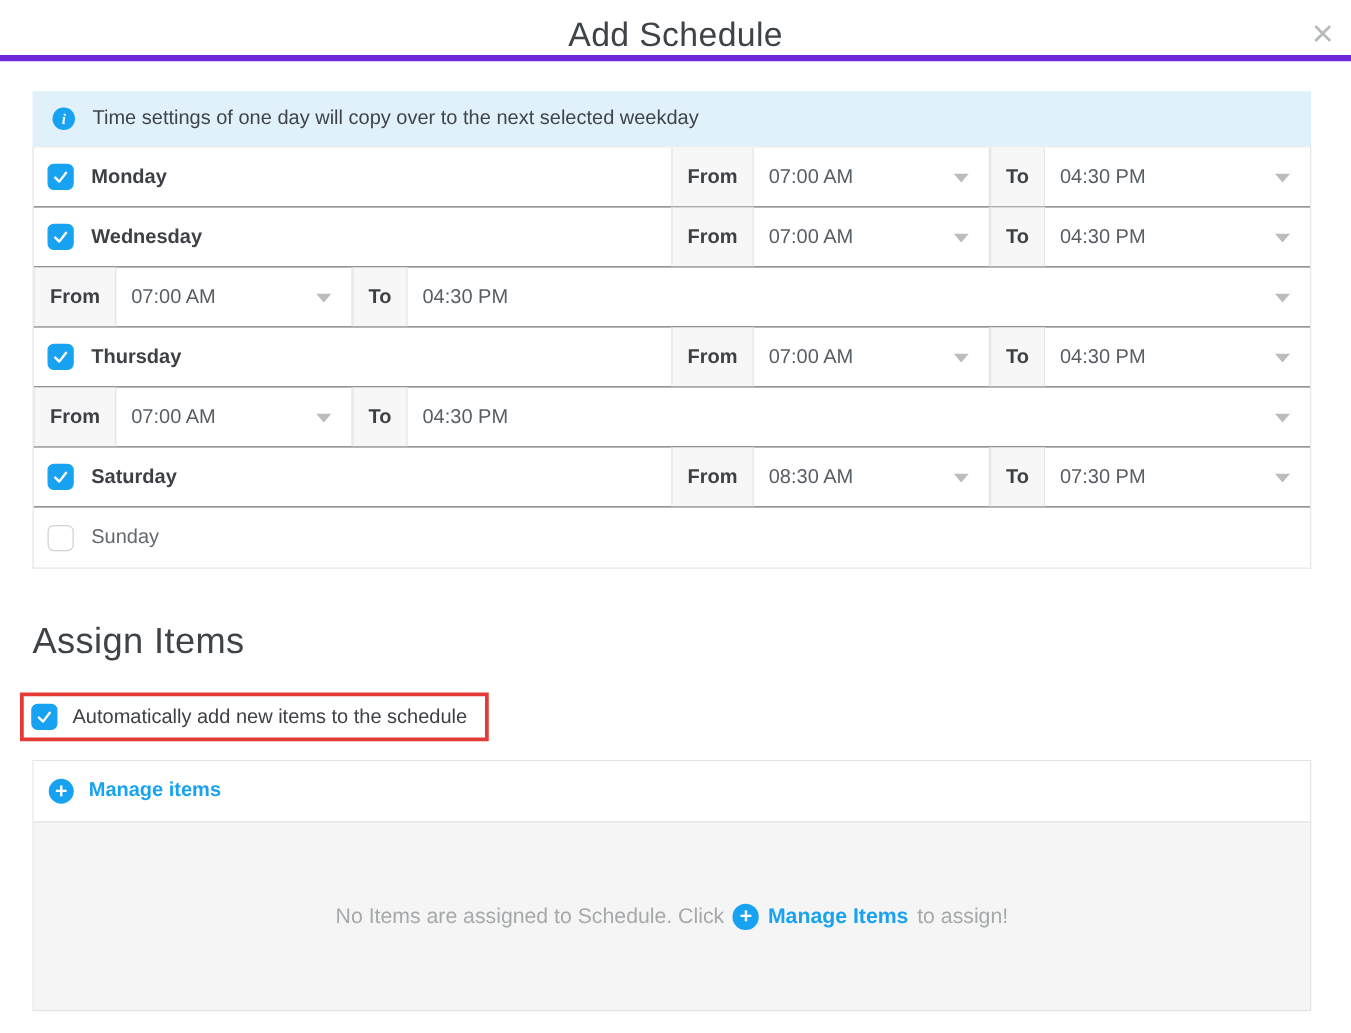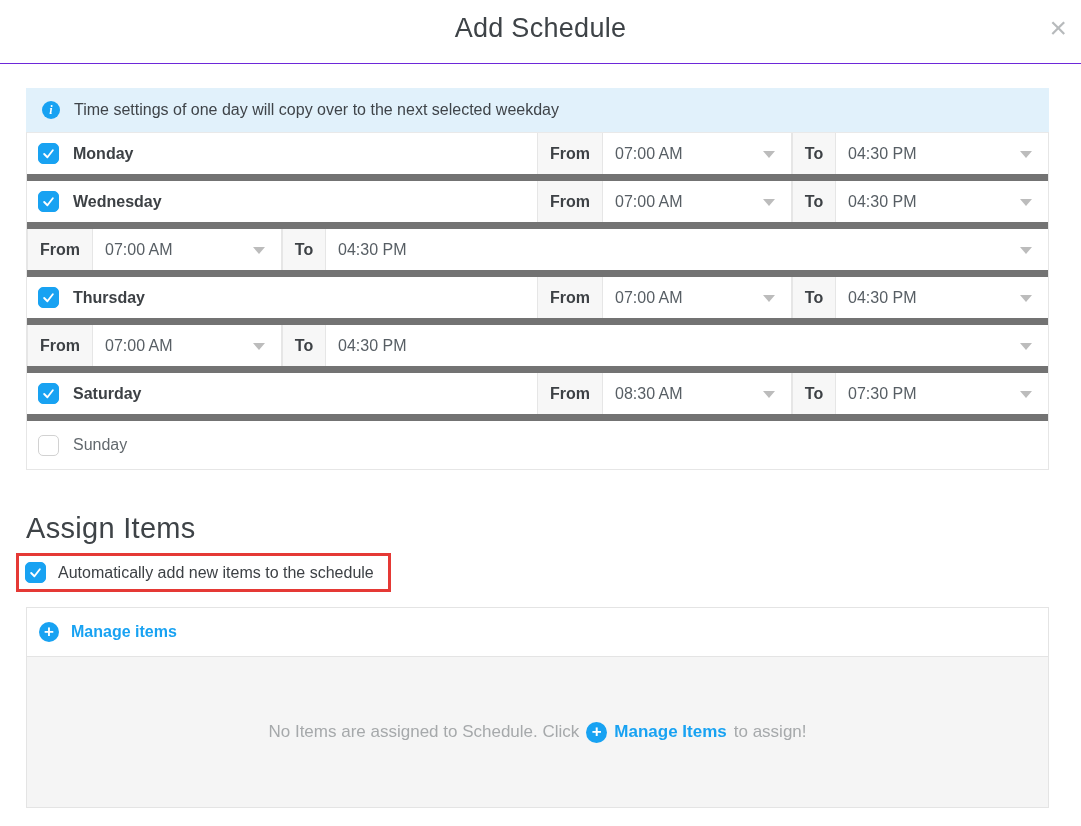--- a/index.html
+++ b/index.html
@@ -1,40 +1,40 @@
 <!DOCTYPE html>
 <html><head>
 <meta charset="utf-8">
 <style>
   * { margin:0; padding:0; box-sizing:border-box; }
   html,body { width:1081px; height:826px; background:#ffffff; overflow:hidden;
     font-family:"Liberation Sans", sans-serif; }
 
   
-  .modal-header { position:relative; height:64px; border-bottom:1px solid #6d28d9; }
+  .modal-header { position:relative; height:49px; border-bottom:5px solid #6d28d9; }
   .modal-title { text-align:center; line-height:56px; font-size:27px; color:#3e4347;
     font-weight:400; letter-spacing:0.3px; }
   .close-btn { position:absolute; right:14px; top:8px; font-size:30px; color:#b7babc;
     cursor:pointer; line-height:40px; font-weight:400; }
 
   
   .content { padding:24px 32px 0 26px; }
 
   
   .banner { background:#e1f1fb; height:44px; display:flex; align-items:center;
     padding:0 16px; gap:14px; }
   .banner-text { font-size:16px; color:#3f4449; }
   .info-icon { width:18px; height:18px; min-width:18px; border-radius:50%;
     background:#18a2f2; color:#ffffff; font-size:12px; font-weight:bold;
     display:flex; align-items:center; justify-content:center;
     font-family:"Liberation Serif", serif; font-style:italic; }
 
   
   .sched-table { border:1px solid #e6e6e6; border-top:1px solid #e9e9e9; }
-  .sched-row { display:flex; height:48px; align-items:stretch; border-bottom:7px solid #737373; }
+  .sched-row { display:flex; height:48px; align-items:stretch; border-bottom:1px solid #737373; }
   .sched-row:last-child { border-bottom:none; }
   .cell { display:flex; align-items:center; }
   .cell-day { flex:0 0 510px; padding-left:11px; gap:14px; }
   .day-name { font-size:16px; font-weight:bold; color:#3d4145; }
   .sched-row.unchecked .day-name { font-weight:400; color:#63696e; }
   .cell-fromto { background:#f7f7f7; border-left:1px solid #e6e6e6; border-right:1px solid #e6e6e6;
     justify-content:center; font-size:16px; font-weight:bold; color:#3d4145; }
   .cell-from-label { flex:0 0 66px; }
   .cell-to-label { flex:0 0 44px; }
   .cell-time { position:relative; padding-left:12px; font-size:16px; color:#575e64;
@@ -50,21 +50,21 @@
     border:1px solid #d2d2d2; background:#ffffff; display:flex; align-items:center;
     justify-content:center; cursor:pointer; }
   .checkbox.checked { background:#18a2f2; border-color:#18a2f2; }
   .checkbox svg { display:none; }
   .checkbox.checked svg { display:block; }
 
   
   .section-title { margin-top:42px; font-size:29px; color:#3e4347; font-weight:400;
     letter-spacing:0.3px; }
   .red-box { display:inline-flex; align-items:center; gap:12px; margin-left:-10px;
-    margin-top:8px; border:3px solid #e53935; padding:6px 14px 6px 6px; background:#ffffff; }
+    margin-top:24px; border:3px solid #e53935; padding:6px 14px 6px 6px; background:#ffffff; }
   .red-box-label { font-size:16px; color:#3d4145; }
 
   
   .items-box { margin-top:15px; border:1px solid #e4e4e4; }
   .items-header { height:48px; display:flex; align-items:center; gap:12px;
     padding:0 12px; background:#ffffff; }
   .manage-link { font-size:16px; font-weight:bold; color:#18a2f2; cursor:pointer; }
   .plus-icon { width:20px; height:20px; min-width:20px; border-radius:50%;
     background:#18a2f2; color:#ffffff; display:flex; align-items:center;
     justify-content:center; font-size:17px; font-weight:bold; line-height:1;

